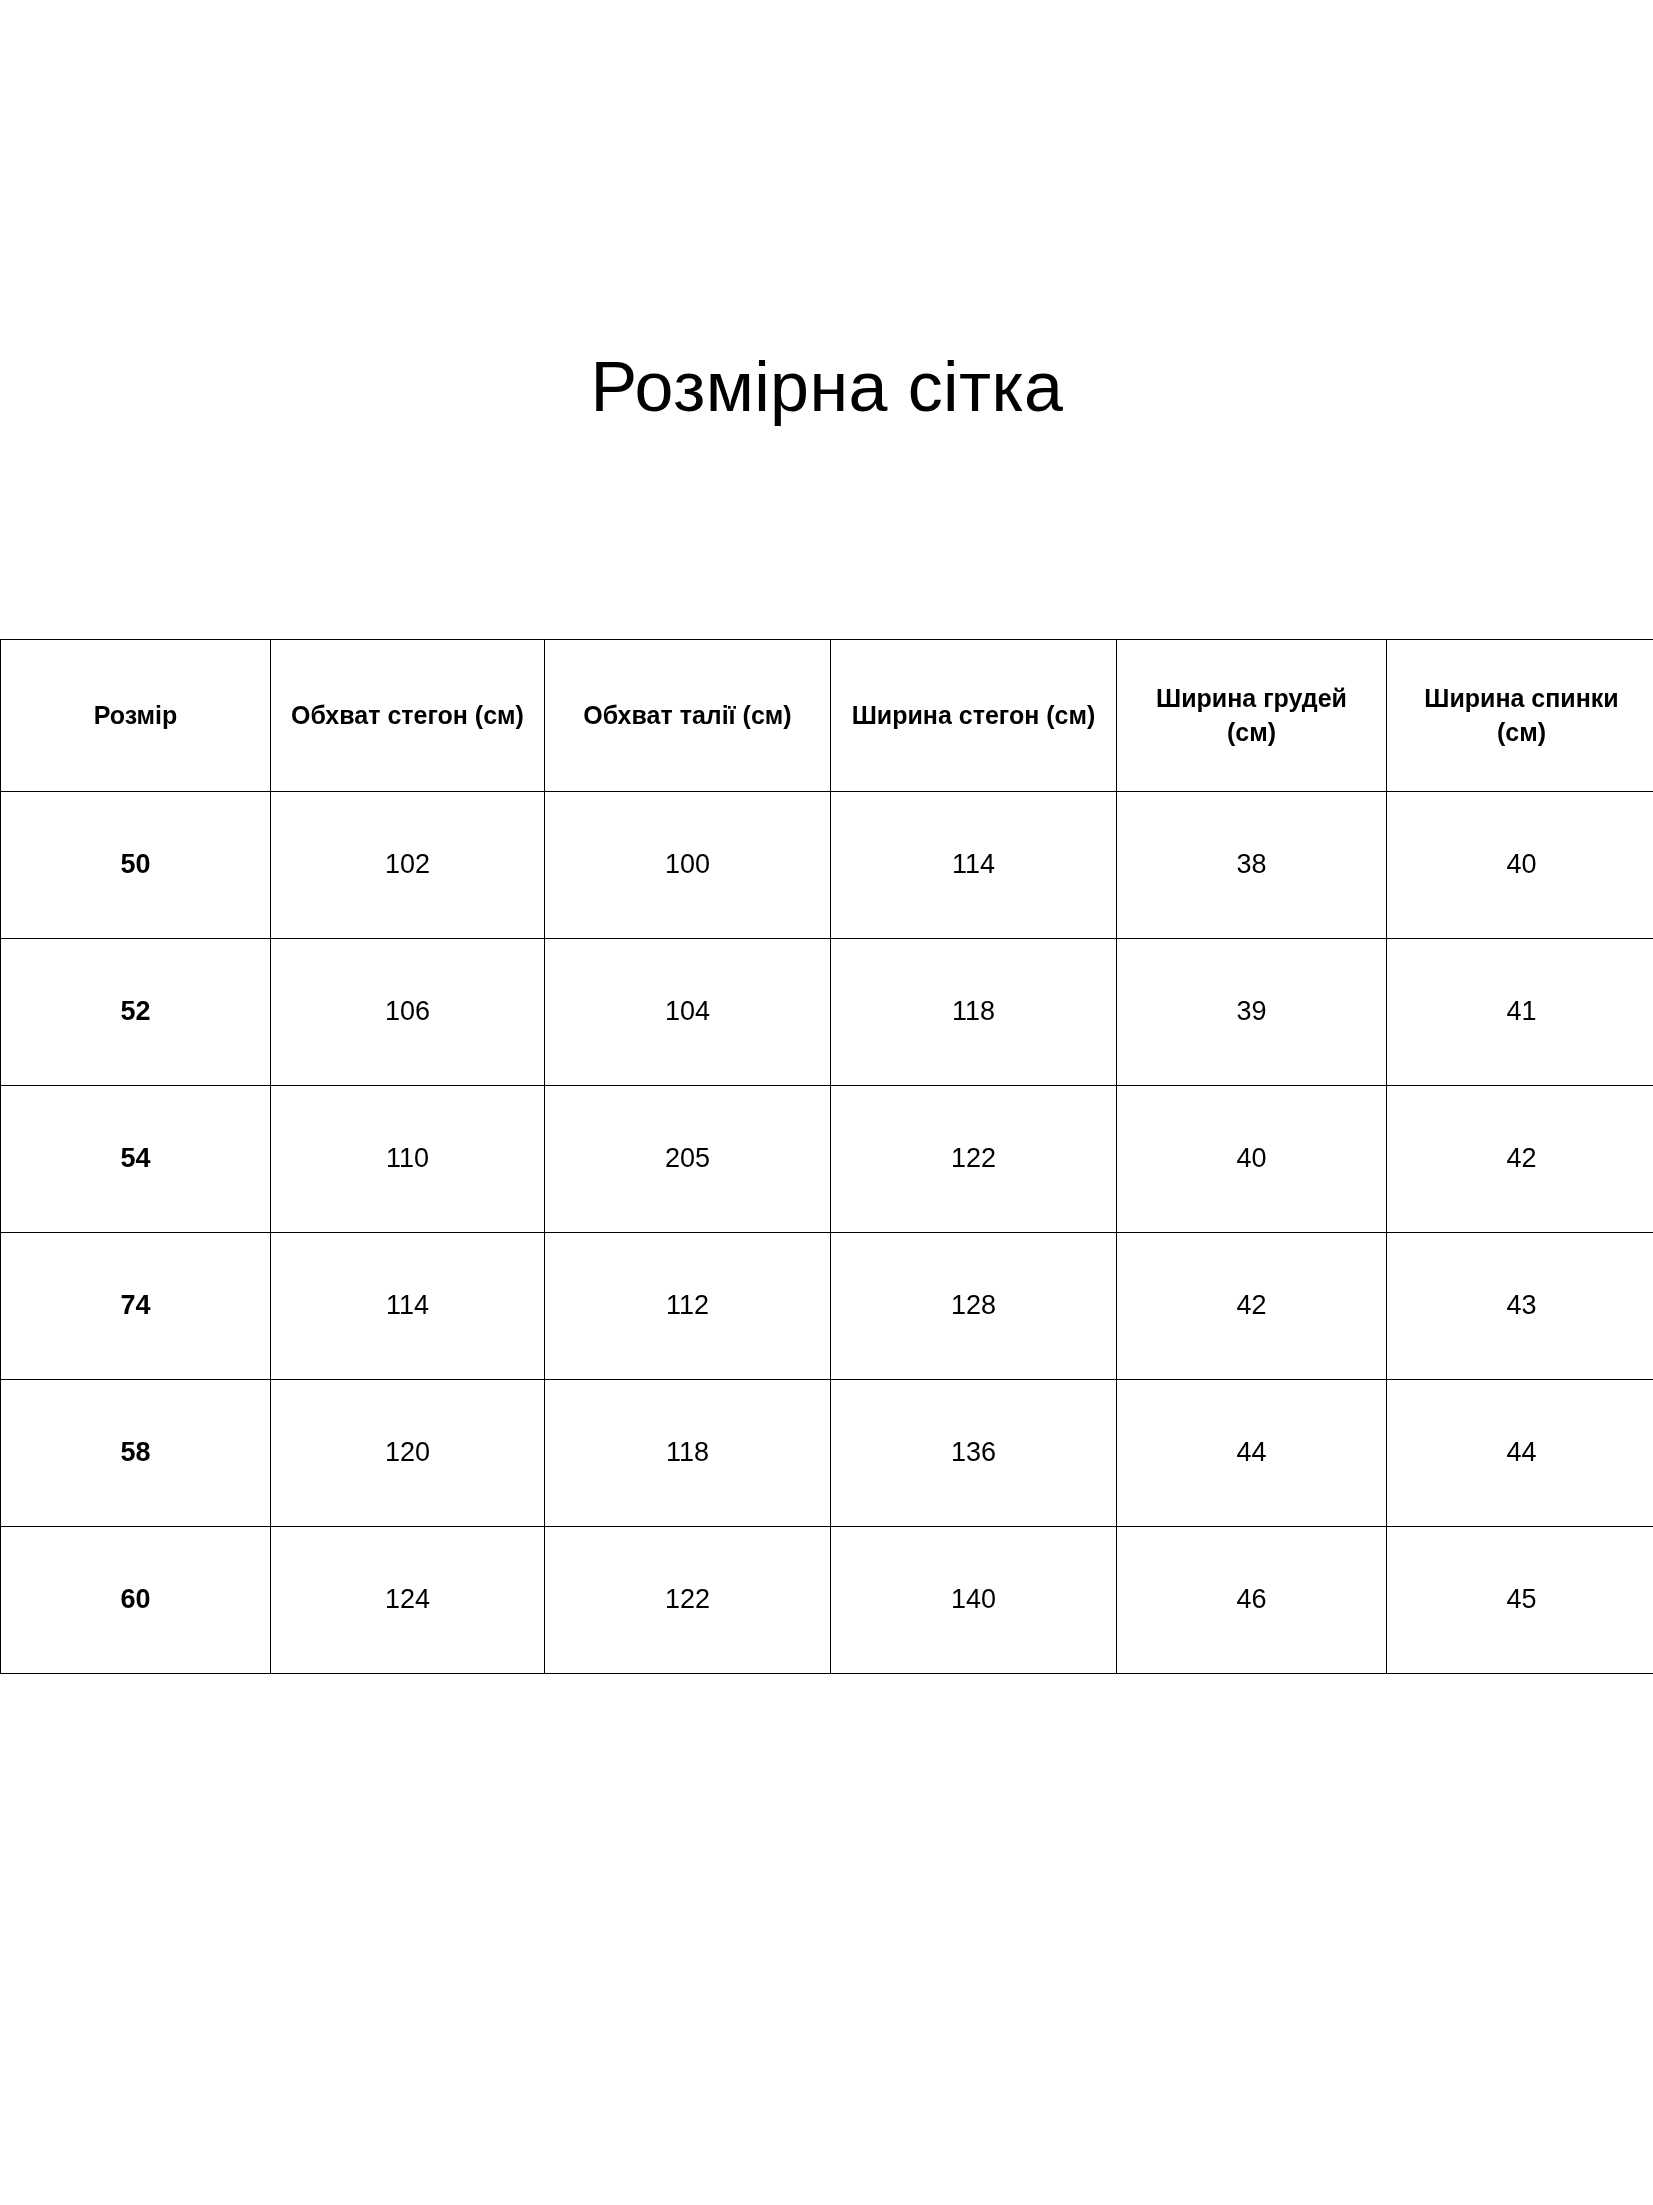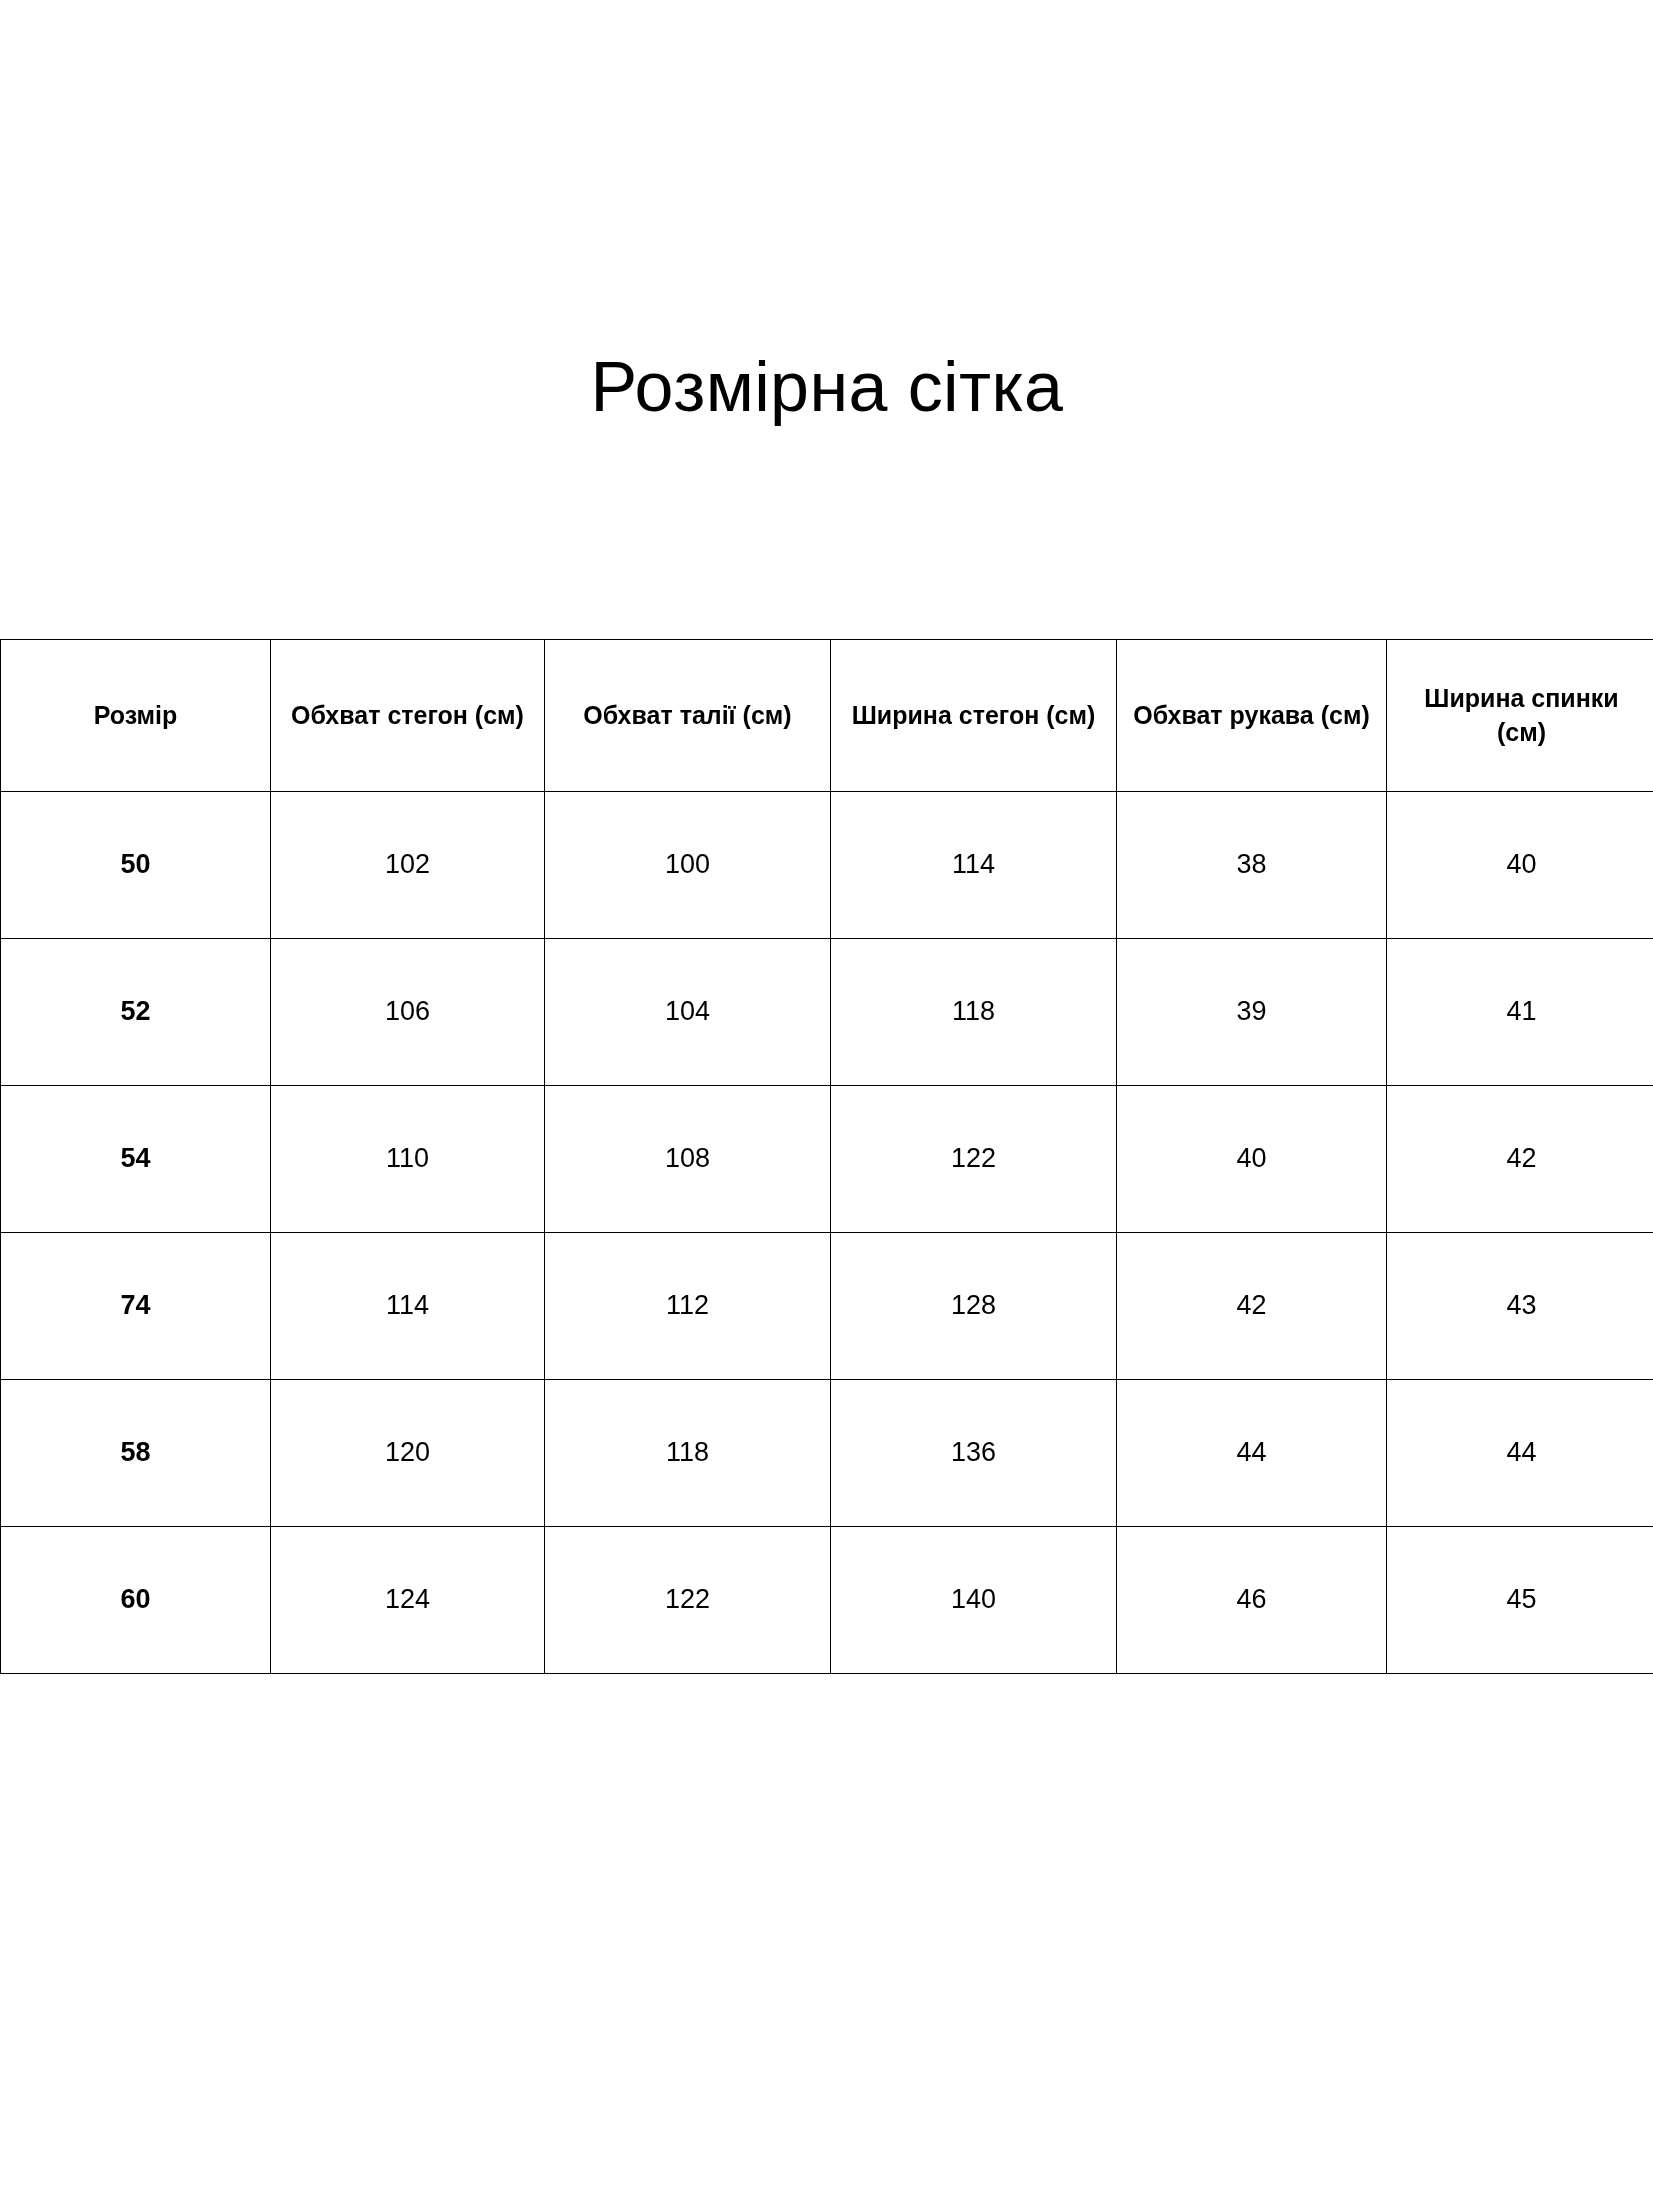--- a/index.html
+++ b/index.html
@@ -93,21 +93,21 @@
           <col class="c3">
           <col class="c4">
           <col class="c5">
       </colgroup>
       <thead>
         <tr>
           <th>Розмір</th>
           <th>Обхват стегон (см)</th>
           <th>Обхват талії (см)</th>
           <th>Ширина стегон (см)</th>
-          <th>Обхват рукава (см)</th>
+          <th>Ширина грудей (см)</th>
           <th>Ширина спинки (см)</th>
         </tr>
       </thead>
       <tbody>
         <tr>
           <td class="size-cell">50</td>
           <td>102</td>
           <td>100</td>
           <td>114</td>
           <td>38</td>
@@ -117,21 +117,21 @@
           <td class="size-cell">52</td>
           <td>106</td>
           <td>104</td>
           <td>118</td>
           <td>39</td>
           <td>41</td>
         </tr>
         <tr>
           <td class="size-cell">54</td>
           <td>110</td>
-          <td>108</td>
+          <td>205</td>
           <td>122</td>
           <td>40</td>
           <td>42</td>
         </tr>
         <tr>
           <td class="size-cell">74</td>
           <td>114</td>
           <td>112</td>
           <td>128</td>
           <td>42</td>

